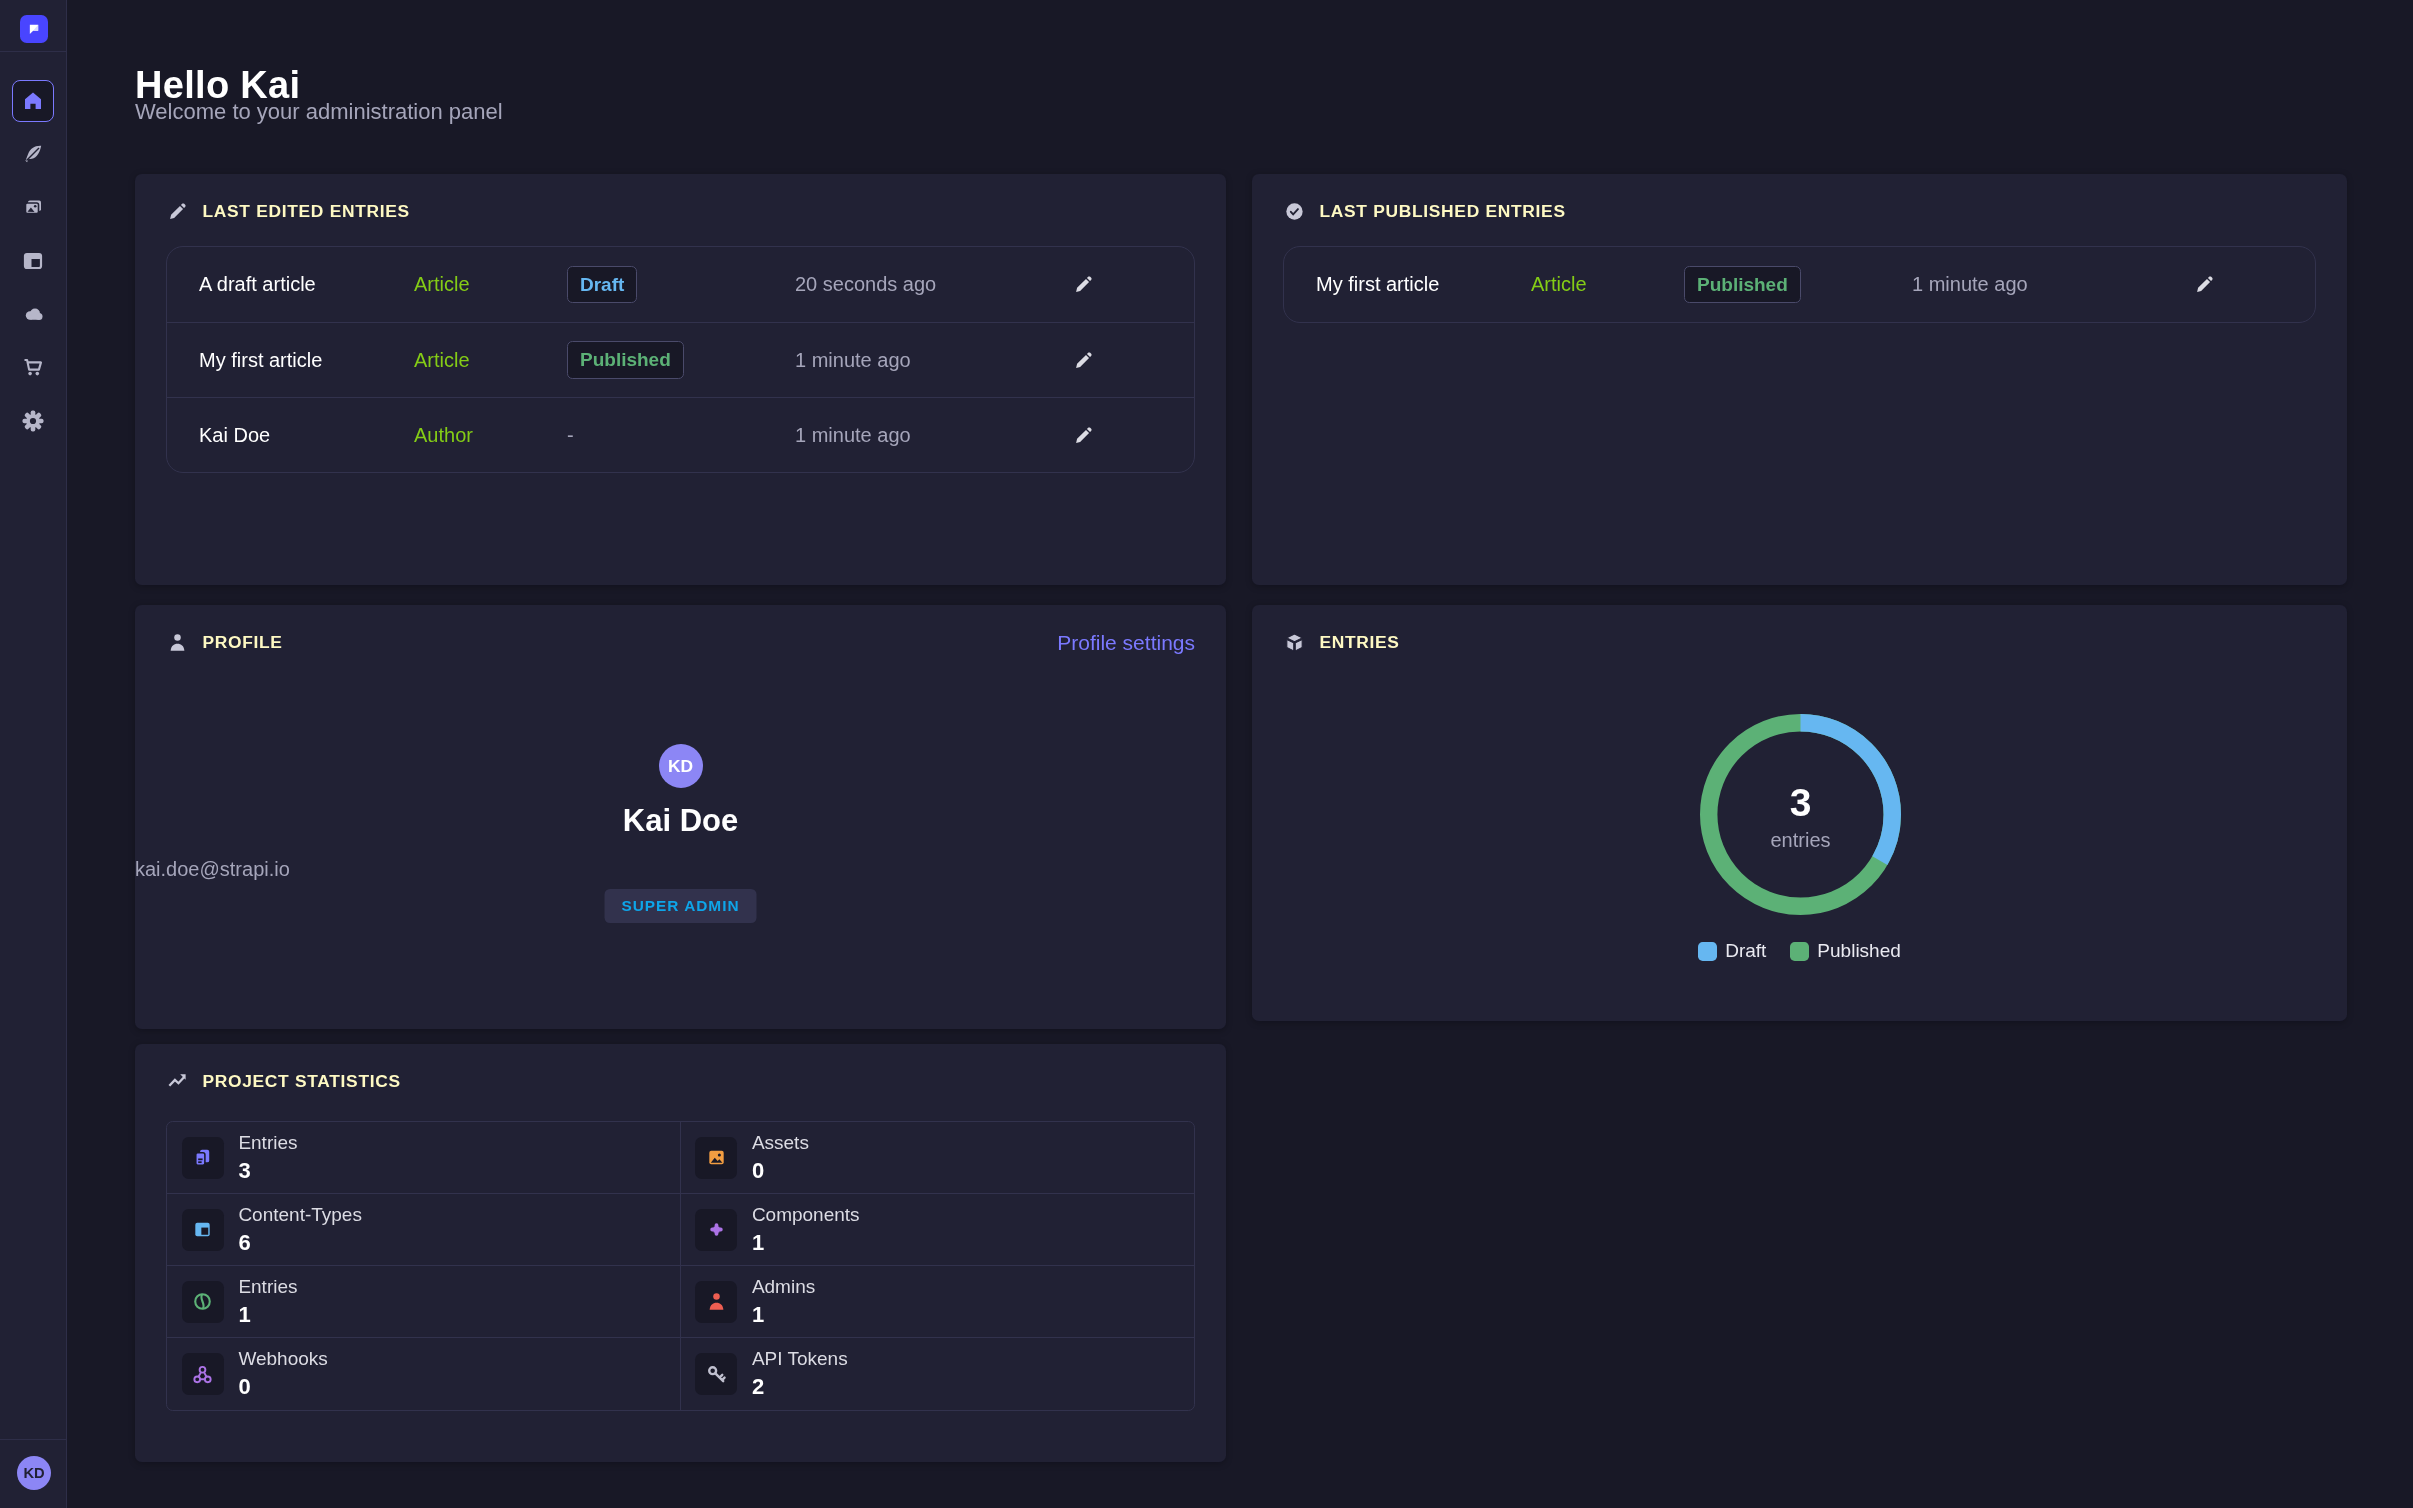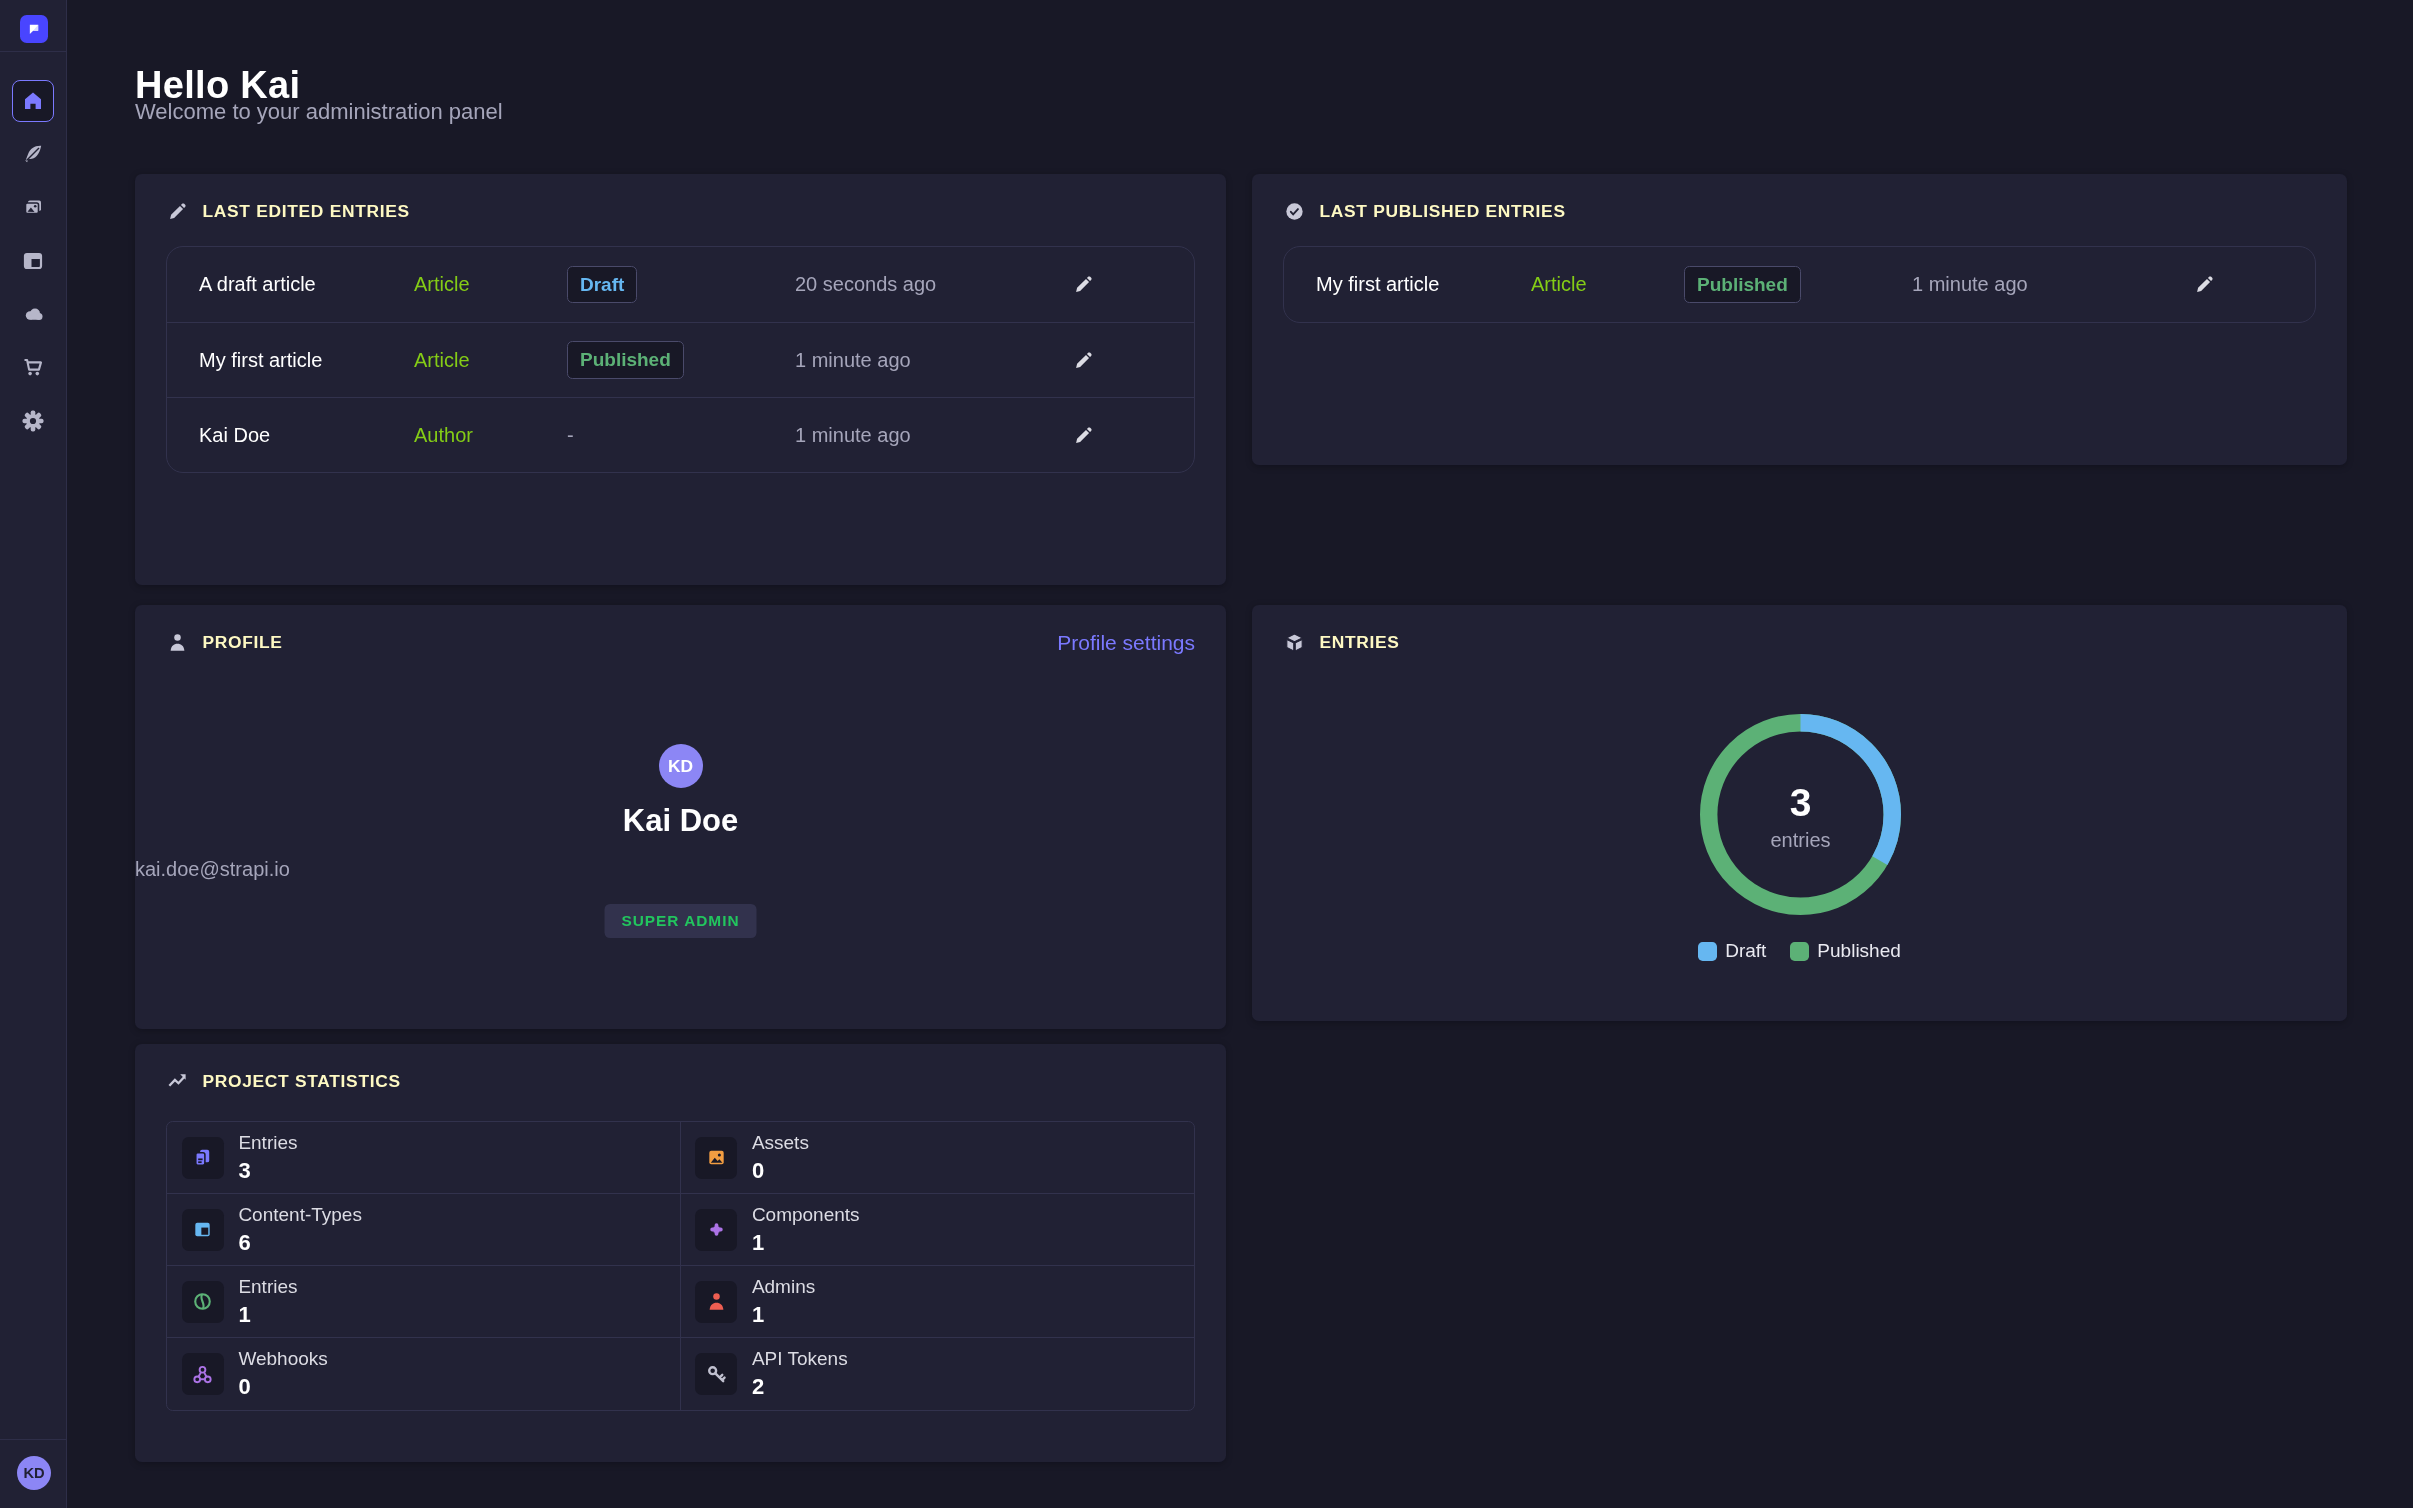--- a/index.html
+++ b/index.html
@@ -51,21 +51,21 @@
     position: absolute; top: 25.5px; left: 31px; right: 31px;
     display: flex; align-items: center; gap: 13.4px;
   }
   .card-head .head-icon { width: 23px; height: 23px; color: #c8c8d8; flex: none; display:flex; }
   .card-head .head-icon svg { width: 23px; height: 23px; }
   .card-title { font-size: 17.4px; font-weight: 600; color: #fef9c3; letter-spacing: 0.7px; }
   .head-link { margin-left: auto; background: none; border: none; cursor: pointer;
     color: #7b79ff; font-size: 21px; font-family: inherit; }
 
   #card-last-edited   { left: 135px;  top: 174px;  width: 1091px; height: 411px; }
-  #card-last-published{ left: 1252px; top: 174px;  width: 1095px; height: 291px; padding-left: 32px; }
+  #card-last-published{ left: 1252px; top: 174px;  width: 1095px; height: 411px; padding-left: 32px; }
   #card-profile       { left: 135px;  top: 605px;  width: 1091px; height: 424px; }
   #card-entries       { left: 1252px; top: 605px;  width: 1095px; height: 416px; }
   #card-stats         { left: 135px;  top: 1044px; width: 1091px; height: 418px; }
 
   
   .etable {
     position: absolute; left: 31px; right: 31px; top: 72px;
     border: 0.7px solid #32324d; border-radius: 17px; overflow: hidden;
   }
   .trow {
@@ -91,23 +91,23 @@
     position: absolute; left: 50%; transform: translateX(-50%); top: 139px;
     width: 44px; height: 44px; border-radius: 50%; background: #8c86f5;
     color: #ffffff; font-weight: 700; font-size: 17.4px;
     display: flex; align-items: center; justify-content: center;
   }
   .profile-name { position: absolute; top: 198px; width: 100%; text-align: center;
     font-size: 31px; font-weight: 700; }
   .profile-email { position: absolute; top: 253px; width: 100%; 
     font-size: 20px; color: #a5a5ba; }
   .role-badge {
-    position: absolute; top: 299px; left: 50%; transform: translateX(-50%);
+    position: absolute; top: 284px; left: 50%; transform: translateX(-50%);
     background: #32324d; border-radius: 5.4px; padding: 8px 17.4px;
-    font-size: 15.4px; font-weight: 600; letter-spacing: 1px; color: #22c55e;
+    font-size: 15.4px; font-weight: 600; letter-spacing: 1px; color: #0ea5e9;
   }
 
   
   .donut-wrap { position: absolute; left: 448px; top: 109px; width: 201px; height: 201px; }
   .donut-center {
     position: absolute; left: 448px; top: 161px; width: 201px; height: 101px;
     display: flex; flex-direction: column; align-items: center; justify-content: center; gap: 4px;
   }
   .donut-value { font-size: 39px; font-weight: 700; }
   .donut-unit { font-size: 20px; color: #a5a5ba; }

